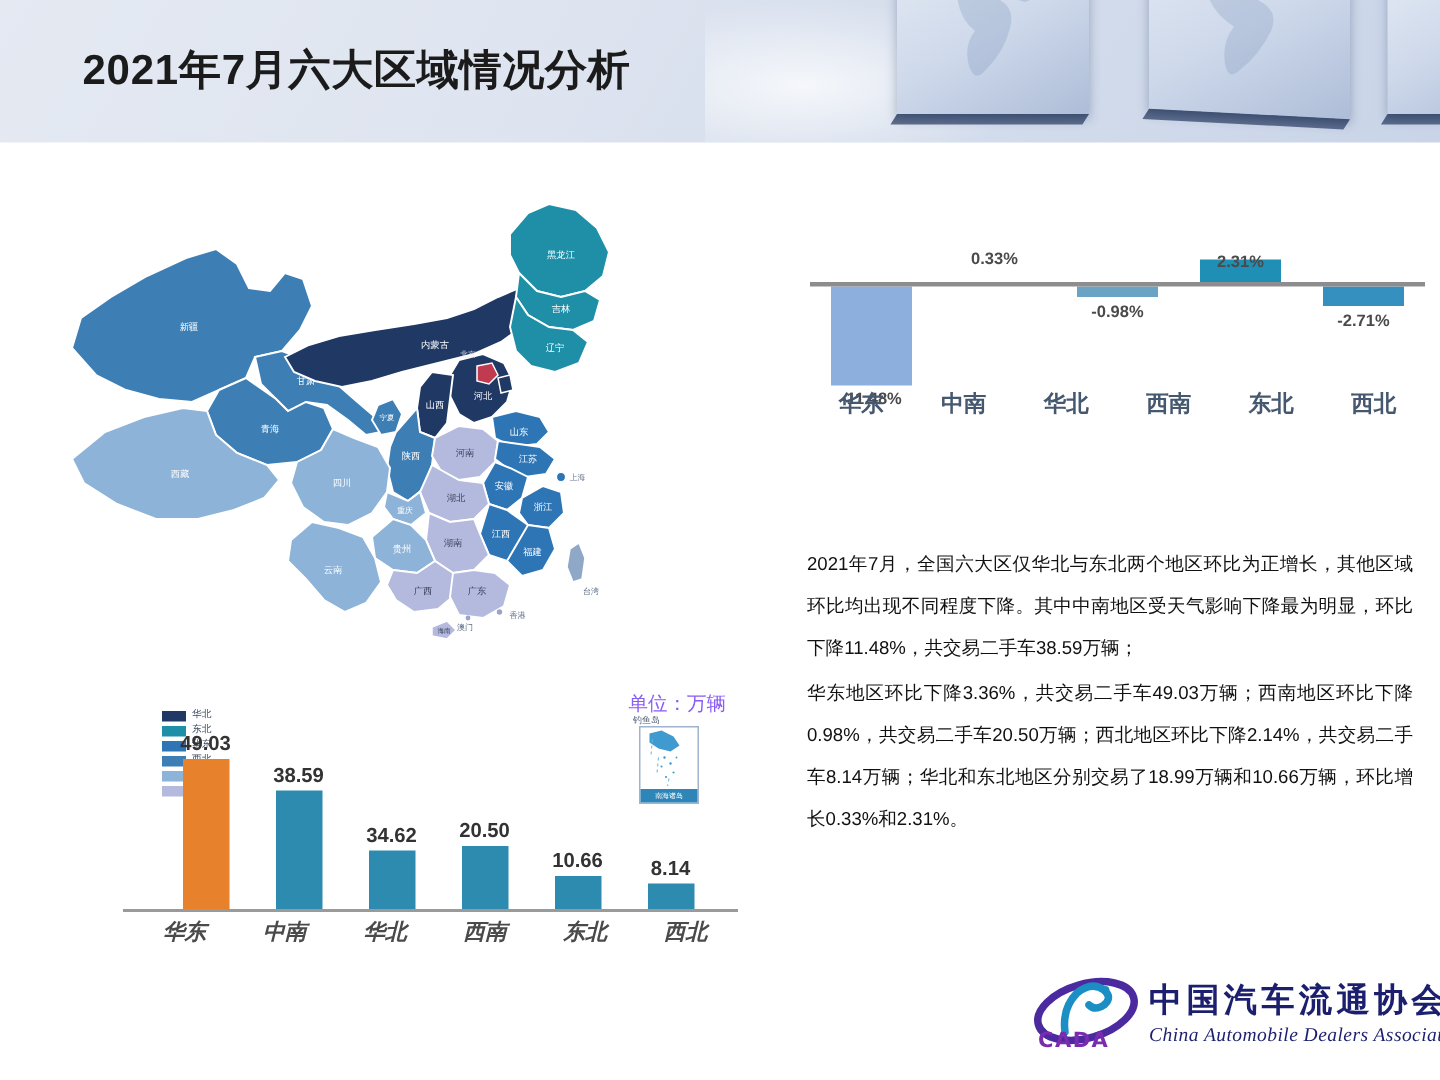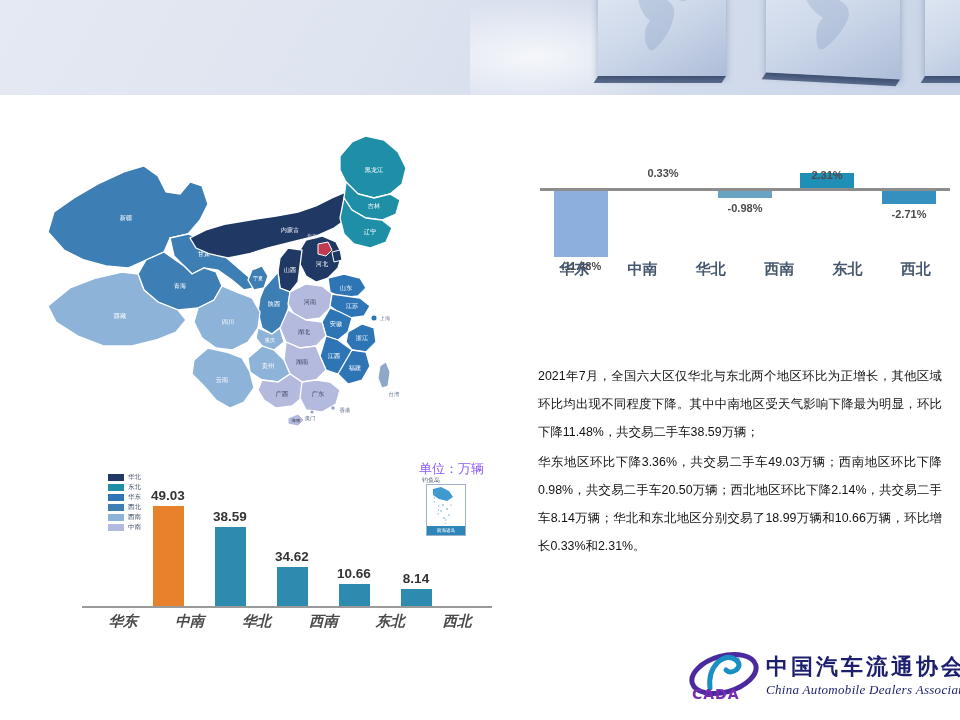--- a/index.html
+++ b/index.html
@@ -132,20 +132,21 @@
       <path d="M64 20 Q76 18 80 28 Q82 38 72 40 Q62 38 62 30 Z" fill="#7d96bc"></path>
     </svg>
   </div>
   <div class="hdr-cube cube2">
     <svg class="globe" viewBox="0 0 100 100">
       <path d="M22 18 Q38 10 50 20 Q62 30 56 44 Q70 50 64 64 Q56 80 44 90 Q36 98 34 86 Q32 72 40 62 Q26 54 22 40 Z" fill="#8097bd"></path>
     </svg>
   </div>
   <div class="hdr-cube cube3"></div>
 
+  <div class="title">2021年7月六大区域情况分析</div>
 </div>
 
 <div class="map-panel">
   <svg class="map-svg" width="420" height="310" viewBox="0 0 420 310">
 
     <path d="M8 112 L14 92 L34 78 L58 64 L84 52 L104 46 L118 56 L126 72 L140 74 L150 62 L162 66 L168 84 L160 100 L148 114 L130 118 L124 132 L106 140 L88 148 L66 146 L44 140 L24 130 Z" fill="#3d7eb5" stroke="#ffffff" stroke-width="1.3"></path>
     <text class="prov-label" x="86" y="100">新疆</text>
 
     <path d="M130 118 L148 114 L164 120 L180 132 L196 146 L210 158 L214 168 L204 170 L192 160 L178 150 L164 148 L152 154 L144 146 L134 136 Z" fill="#3d7eb5" stroke="#ffffff" stroke-width="1.3"></path>
     <text class="prov-label" x="164" y="136">甘肃</text>
@@ -346,20 +347,24 @@
     </div>
     <div class="bcol">
       <div class="bval">38.59</div>
       <div class="brect" style="height:79px"></div>
     </div>
     <div class="bcol">
       <div class="bval">34.62</div>
       <div class="brect" style="height:39px"></div>
     </div>
     <div class="bcol">
+      <div class="bval">20.50</div>
+      <div class="brect" style="height:42px"></div>
+    </div>
+    <div class="bcol">
       <div class="bval">10.66</div>
       <div class="brect" style="height:22px"></div>
     </div>
     <div class="bcol">
       <div class="bval">8.14</div>
       <div class="brect" style="height:17px"></div>
     </div>
   </div>
 
   <div class="baseline"></div>

